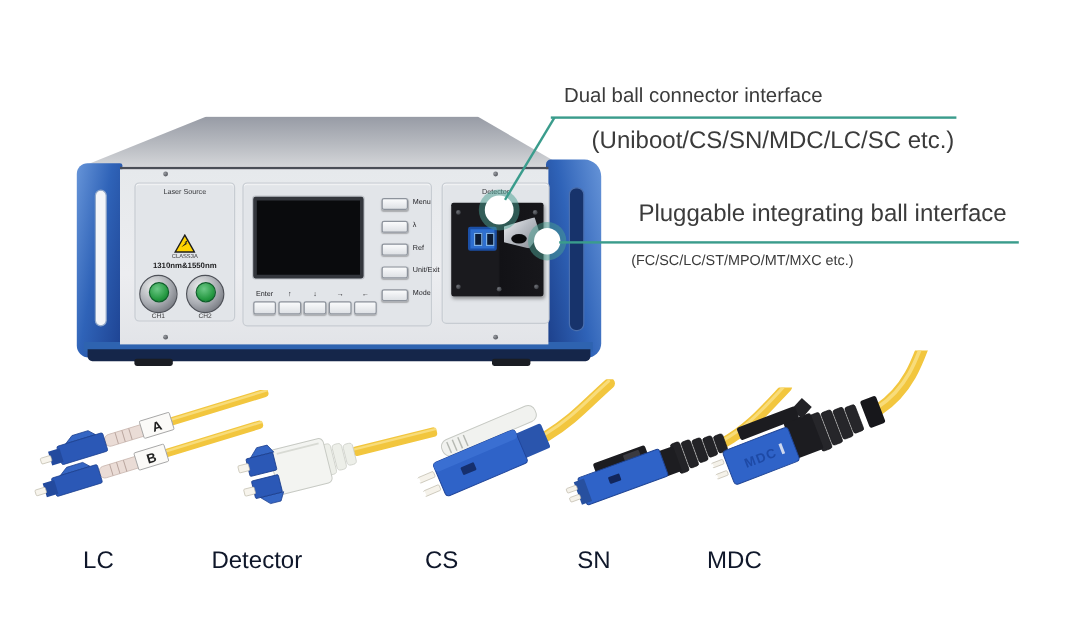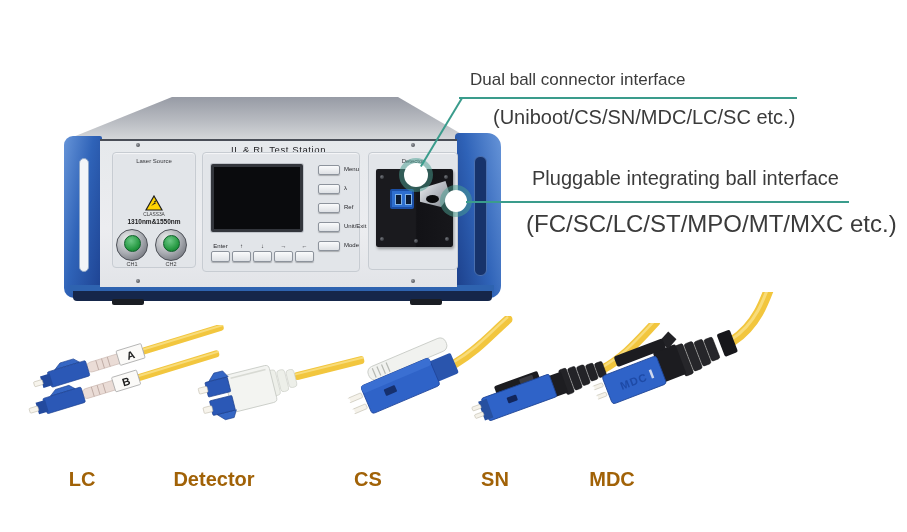--- a/index.html
+++ b/index.html
@@ -96,25 +96,25 @@
   .dot-b { left:445px; top:190px; width:22px; height:22px; }
   .tline { height:2px; background:#3a9c8c; }
   .line-h1 { left:459px; top:97px; width:338px; }
   .line-h2 { left:466px; top:201px; width:383px; }
   .line-diag { left:420px; top:166px; width:80px; transform-origin:0 0;
     transform:rotate(-59deg); }
   .co-title { color:#3b3b3b; white-space:nowrap; }
   .co1-title { left:470px; top:70px; font-size:17px; }
   .co1-sub  { left:493px; top:106px; font-size:20px; }
   .co2-title{ left:532px; top:167px; font-size:20px; }
-  .co2-sub  { left:526px; top:210px; font-size:24px; }
-
-  
-  .conn-label { top:468px; transform:translateX(-50%); font-size:20px;
-    font-weight:bold; color:#a16207; white-space:nowrap; }
+  .co2-sub  { left:526px; top:210px; font-size:12px; }
+
+  
+  .conn-label { top:456px; transform:translateX(-50%); font-size:20px;
+    font-weight:normal; color:#0f172a; white-space:nowrap; }
 </style>
 </head>
 <body>
 
 <div id="stage">
 
   <div class="abs top-face"></div>
   <div class="abs rail-left">
     <div class="slot"></div>
   </div>
@@ -124,21 +124,20 @@
   <div class="abs strip-blue"></div>
   <div class="abs strip-navy"></div>
   <div class="abs foot" style="left:112px;"></div>
   <div class="abs foot" style="left:410px;"></div>
 
   <div class="abs front-panel"></div>
   <div class="abs screw" style="left:136px;top:143px;"></div>
   <div class="abs screw" style="left:411px;top:143px;"></div>
   <div class="abs screw" style="left:136px;top:279px;"></div>
   <div class="abs screw" style="left:411px;top:279px;"></div>
-  <div class="abs panel-title">IL &amp; RL  Test Station</div>
 
   <div class="abs sub-panel panel-laser">
     <div class="sub-label">Laser Source</div>
     <div class="warn-wrap">
       <svg width="18" height="16" viewBox="0 0 18 16">
         <polygon points="9,1 17,15 1,15" fill="#ffd400" stroke="#1e1e1e" stroke-width="1.2"></polygon>
         <path d="M6 11 L10 7 L8.6 7 L12 4.5 L10 8 L11.4 8 Z" fill="#1e1e1e"></path>
       </svg>
     </div>
     <div class="class-text">CLASS3A</div>

